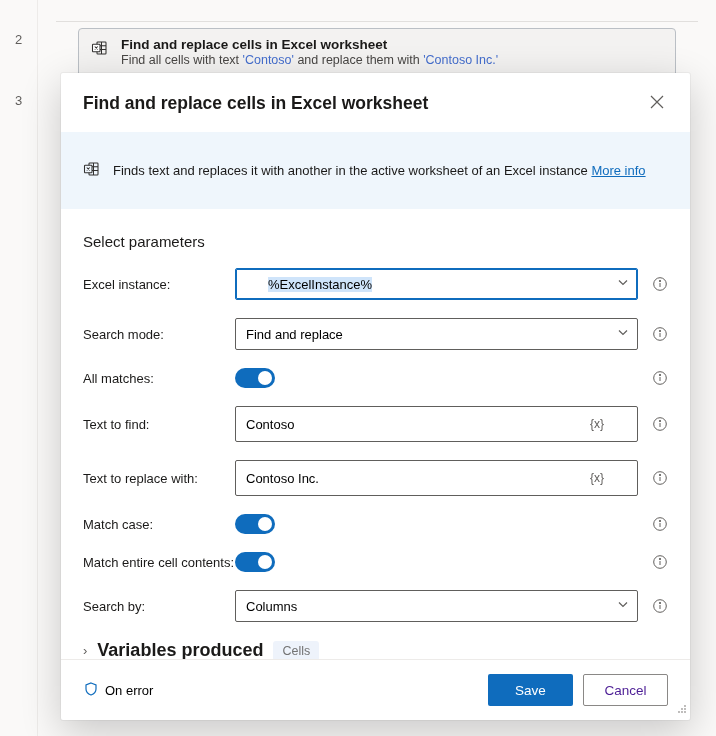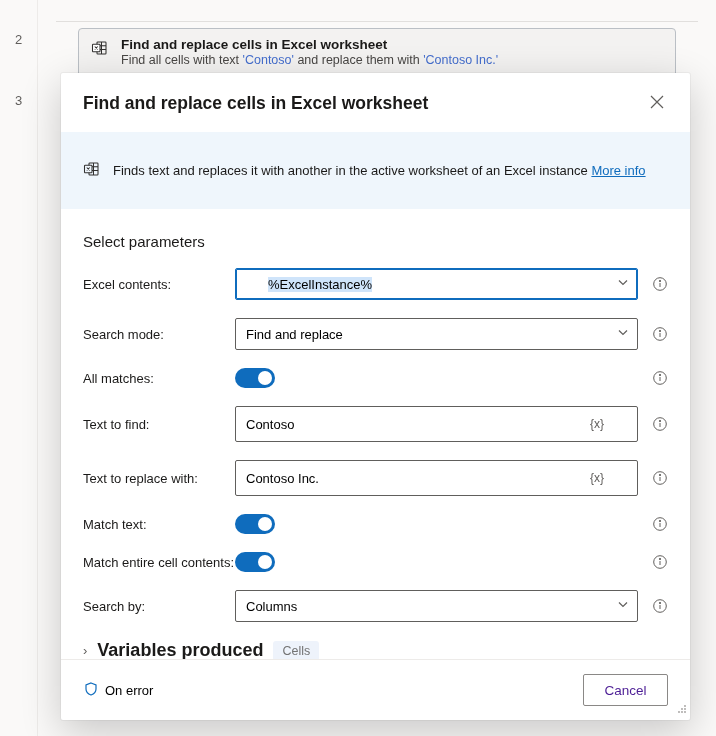--- a/index.html
+++ b/index.html
@@ -110,21 +110,21 @@
     </span>
     <span>
       <span>Finds text and replaces it with another in the active worksheet of an Excel instance </span><a>More info</a>
     </span>
   </div>
 
   <div class="body">
     <div class="sect">Select parameters</div>
 
     <div class="row">
-      <div class="lbl">Excel contents:</div>
+      <div class="lbl">Excel instance:</div>
       <div class="ctrl">
         <button class="select active">
           <span class="seltext hl">%ExcelInstance%</span>
           <span class="chev"><svg width="12" height="12" viewBox="0 0 12 12" stroke="#605e5c" stroke-width="1.2" fill="none">
                 <path d="M2 4l4 4 4-4"></path>
               </svg></span>
         </button>
       </div>
       <div class="info">
           <svg width="16" height="16" viewBox="0 0 16 16" fill="none" stroke="#605e5c" stroke-width="1">
@@ -194,21 +194,21 @@
       <div class="info">
           <svg width="16" height="16" viewBox="0 0 16 16" fill="none" stroke="#605e5c" stroke-width="1">
             <circle cx="8" cy="8" r="6.3"></circle>
             <line x1="8" y1="7" x2="8" y2="11"></line>
             <circle cx="8" cy="5" r="0.7" fill="#605e5c"></circle>
           </svg>
         </div>
     </div>
 
     <div class="row">
-      <div class="lbl">Match text:</div>
+      <div class="lbl">Match case:</div>
       <div class="ctrl">
           <div class="toggle">
             <div class="knob"></div>
           </div>
         </div>
       <div class="info">
           <svg width="16" height="16" viewBox="0 0 16 16" fill="none" stroke="#605e5c" stroke-width="1">
             <circle cx="8" cy="8" r="6.3"></circle>
             <line x1="8" y1="7" x2="8" y2="11"></line>
             <circle cx="8" cy="5" r="0.7" fill="#605e5c"></circle>
@@ -259,20 +259,21 @@
   </div>
 
   <div class="footer">
     <div class="onerr">
       <span><svg width="16" height="16" viewBox="0 0 16 16" fill="none" stroke="#0f6cbd" stroke-width="1.2">
             <path d="M8 2l5 2v4c0 3-2 5-5 6-3-1-5-3-5-6V4l5-2z"></path>
           </svg></span>
       <span>On error</span>
     </div>
     <div class="btns">
+      <button class="btn primary">Save</button>
       <button class="btn secondary">Cancel</button>
     </div>
   </div>
   <div class="resize">
     <svg width="10" height="10" viewBox="0 0 10 10" fill="#a19f9d">
         <circle cx="8" cy="2" r="0.9"></circle>
         <circle cx="5" cy="5" r="0.9"></circle>
         <circle cx="8" cy="5" r="0.9"></circle>
         <circle cx="2" cy="8" r="0.9"></circle>
         <circle cx="5" cy="8" r="0.9"></circle>

